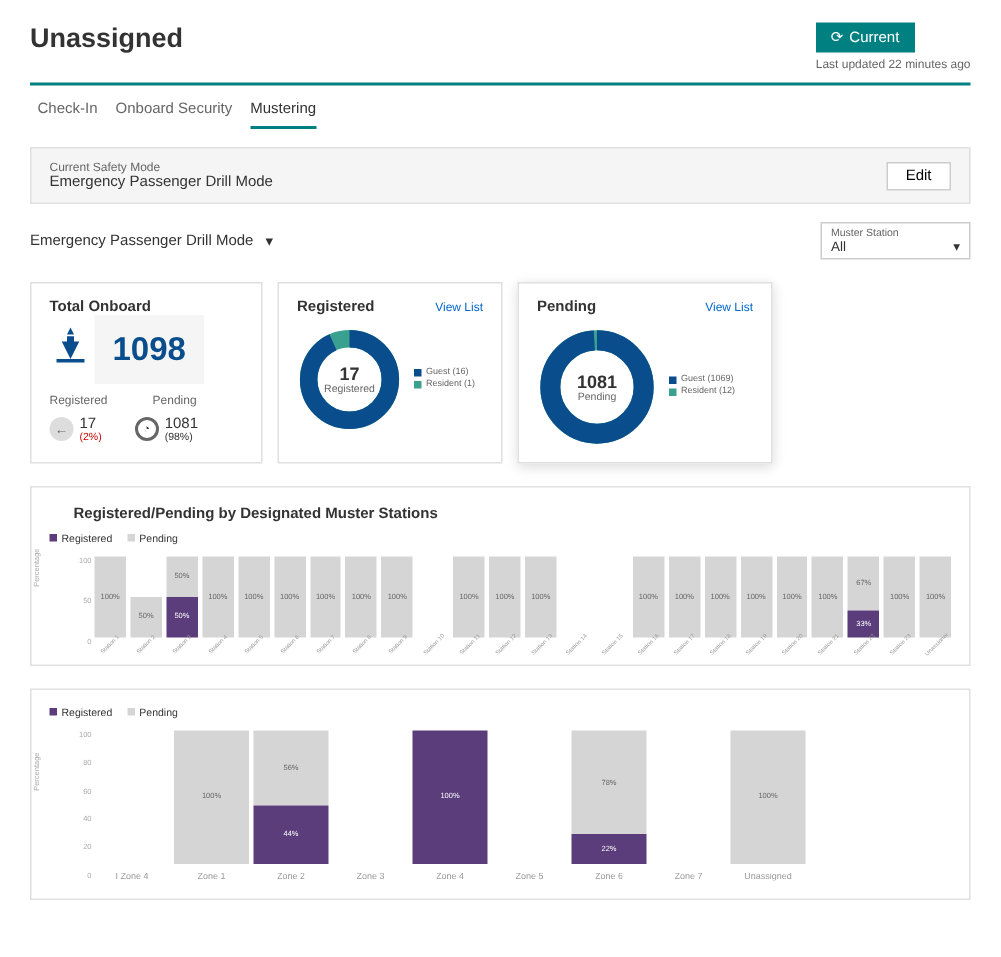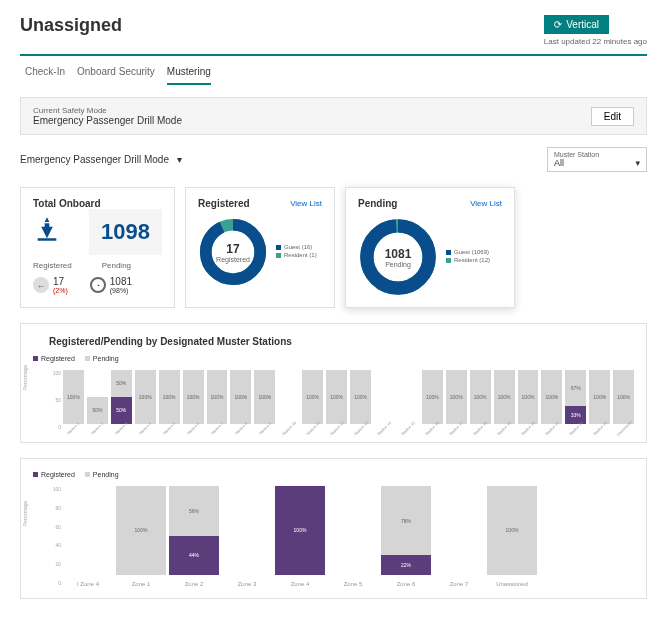--- a/index.html
+++ b/index.html
@@ -25,21 +25,21 @@
 .muster-select .label { font-size: 7px; color: #666; }
 .muster-select .value { font-size: 9px; display: flex; justify-content: space-between; align-items: center; }
 .cards { display: flex; gap: 10px; margin-bottom: 15px; }
 .card { border: 1px solid #e0e0e0; padding: 10px 12px; background: #fff; }
 .card.onboard { width: 155px; }
 .card.registered { width: 150px; }
 .card.pending { width: 170px; box-shadow: 0 2px 8px rgba(0,0,0,0.15); }
 .card-head { display: flex; justify-content: space-between; align-items: center; margin-bottom: 8px; }
 .card-title { font-size: 10px; font-weight: bold; }
 .view-list { font-size: 8px; color: #0066cc; cursor: pointer; }
-.onboard-top { display: flex; align-items: center; gap: 28px; margin-bottom: 6px; }
+.onboard-top { display: flex; align-items: center; gap: 2px; margin-bottom: 6px; }
 .big-num-box { background: #f5f5f5; padding: 10px 12px; text-align: center; }
 .big-num { font-size: 22px; font-weight: bold; color: #0a4d8c; }
 .ship-icon { font-size: 24px; color: #0a4d8c; }
 .stats-labels { display: flex; gap: 30px; font-size: 8px; color: #666; margin-bottom: 6px; }
 .stats-row { display: flex; align-items: center; gap: 8px; }
 .stat-block { display: flex; align-items: center; gap: 4px; }
 .arrow-circle { width: 16px; height: 16px; border-radius: 50%; background: #ddd; display: flex; align-items: center; justify-content: center; font-size: 9px; color: #666; }
 .clock-circle { width: 16px; height: 16px; border-radius: 50%; border: 2px solid #666; display: flex; align-items: center; justify-content: center; font-size: 7px; }
 .stat-num { font-size: 10px; }
 .stat-pct { font-size: 7px; }
@@ -71,21 +71,21 @@
 </style>
 </head>
 <body>
 
 <div class="page">
   <div class="header">
     <h1>Unassigned</h1>
     <div class="refresh-area">
       <button class="refresh-btn">
         <span>⟳</span>
-        <span>Vertical</span>
+        <span>Current</span>
       </button>
       <div class="last-updated">Last updated 22 minutes ago</div>
     </div>
   </div>
   <div class="divider"></div>
 
   <div class="tabs">
     <div class="tab">Check-In</div>
     <div class="tab">Onboard Security</div>
     <div class="tab active">Mustering</div>

